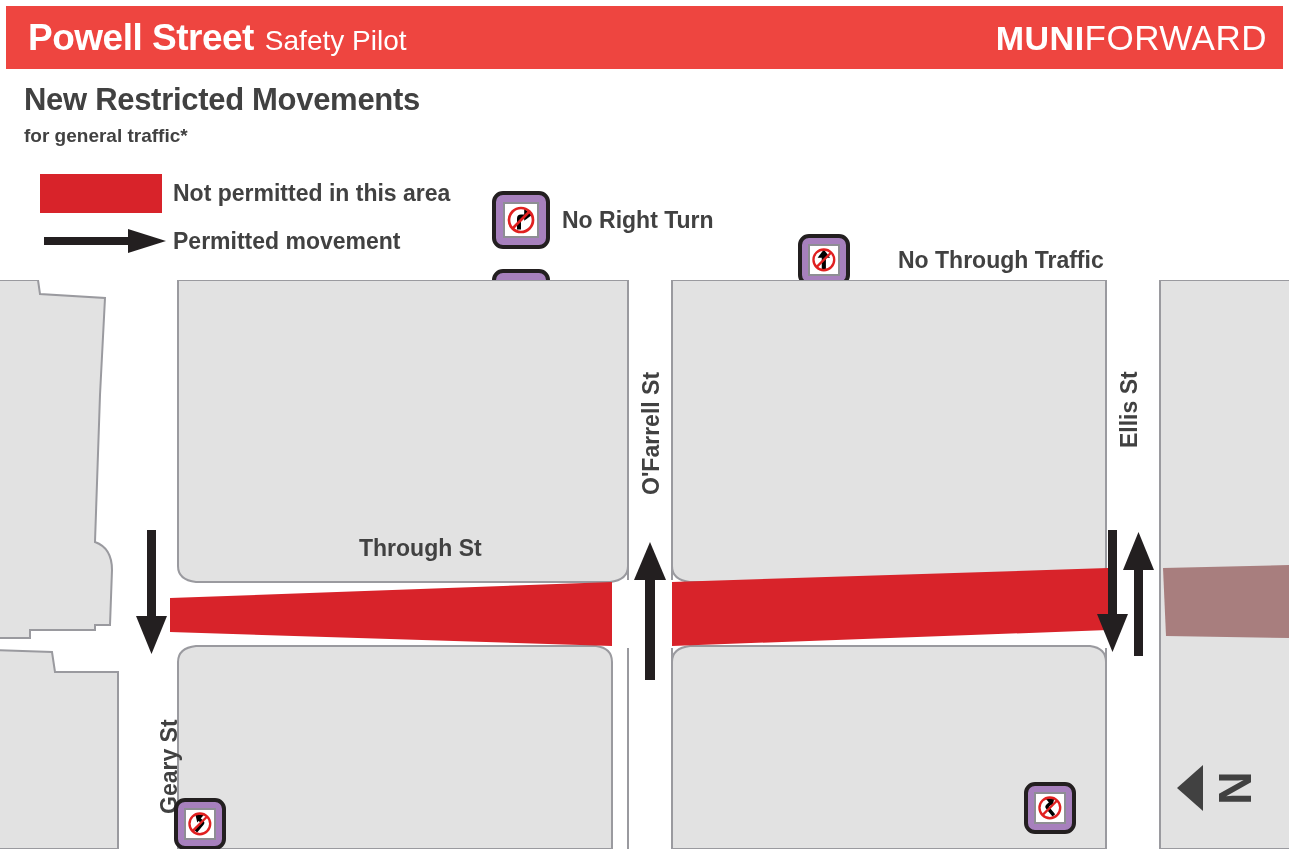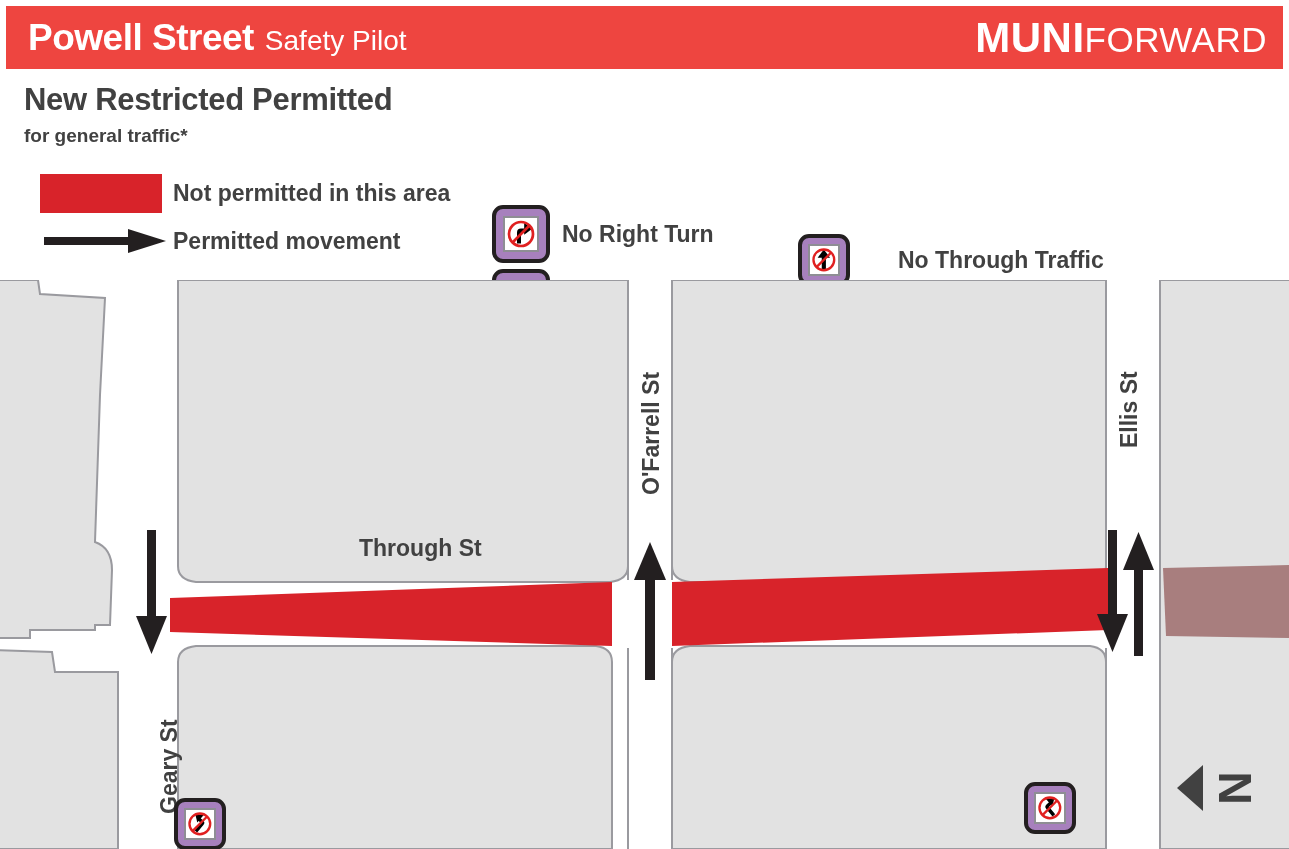--- a/index.html
+++ b/index.html
@@ -47,21 +47,21 @@
     margin-left: 11px;
     text-align: right;
   }
   #brand {
     white-space: nowrap;
     color: #ffffff;
     display: flex;
     align-items: baseline;
   }
   #brand-muni {
-    font-size: 42px;
+    font-size: 34px;
     font-weight: bold;
     letter-spacing: 0.5px;
   }
   #brand-forward {
     font-size: 35px;
     font-weight: 300;
     letter-spacing: 0.5px;
   }
 
   
@@ -125,21 +125,21 @@
     display: flex;
     align-items: center;
   }
   .legend-sign-label {
     font-size: 23px;
     font-weight: bold;
     color: #414141;
     margin-left: 12px;
     white-space: nowrap;
   }
-  #legend-noright { left: 492px; top: 136px; }
+  #legend-noright { left: 492px; top: 122px; }
   #legend-noleft  { left: 492px; top: 200px; }
   #legend-nothru  { left: 798px; top: 165px; gap: 36px; }
 
   
   .sign {
     position: relative;
     background: #a780bd;
     border: 4px solid #231f20;
     border-radius: 11px;
     box-sizing: border-box;
@@ -205,21 +205,21 @@
     <span id="title-sub">Safety Pilot</span>
   </div>
   <div id="brand">
     <span id="brand-muni">MUNI</span>
     <span id="brand-forward">FORWARD</span>
   </div>
 </div>
 
 <div id="legend">
 
-  <div id="legend-title">New Restricted Permitted</div>
+  <div id="legend-title">New Restricted Movements</div>
   <div id="legend-subtitle">for general traffic*</div>
 
   <div id="swatch-red"></div>
   <div id="swatch-red-label">Not permitted in this area</div>
 
   <div id="swatch-arrow">
     <svg viewBox="0 0 122 26" xmlns="http://www.w3.org/2000/svg" aria-hidden="true">
       <rect x="0" y="9" width="92" height="8" fill="#231F20"></rect>
       <polygon points="84,1 122,13 84,25" fill="#231F20"></polygon>
     </svg>

